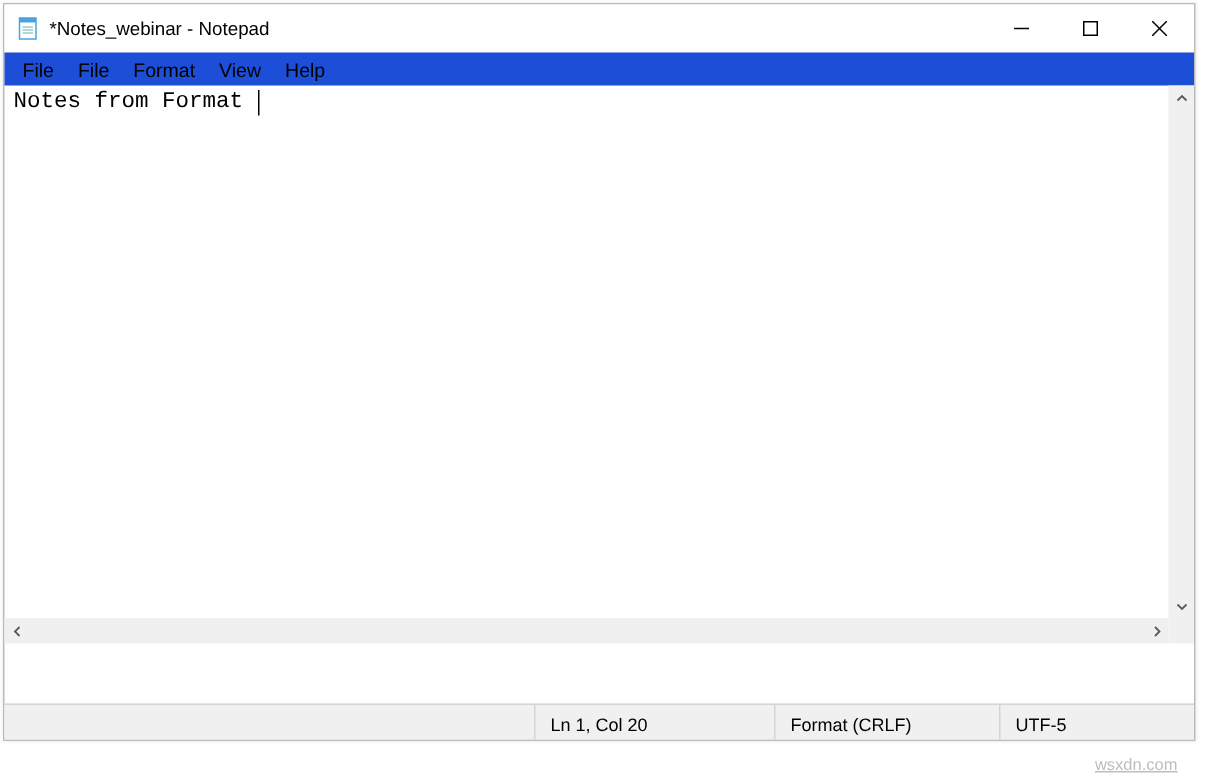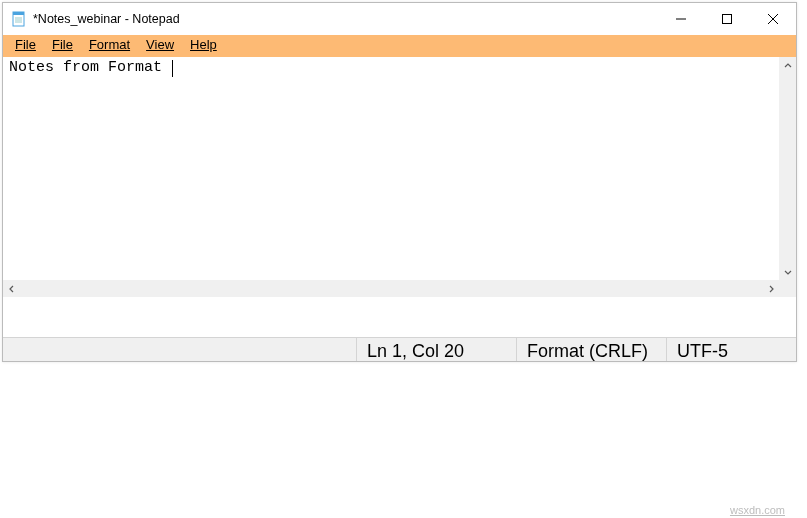--- a/index.html
+++ b/index.html
@@ -7,21 +7,21 @@
       font-family: "Segoe UI", Tahoma, sans-serif;
       font-size: 12px;
       background: #fff;
       width: 807px;
       height: 518px;
       overflow: hidden;
       position: relative;
     }
     .window {
       width: 795px;
-      height: 360px;
+      height: 492px;
       border: 1px solid #bbb;
       background: #fff;
       display: flex;
       flex-direction: column;
       position: relative;
       margin: 2px;
       box-shadow: 0 0 3px rgba(0,0,0,0.1);
     }
     
     .titlebar {
@@ -56,24 +56,24 @@
       display: flex;
       align-items: center;
       justify-content: center;
       color: #000;
     }
     .win-btn svg { width: 10px; height: 10px; }
     
     .menubar {
       height: 22px;
       display: flex;
+      align-items: center;
       padding-left: 4px;
       font-size: 13px;
-      background: #fdba74;
-      text-decoration: underline;
+      background: #1d4ed8;
     }
     .menu-item {
       padding: 2px 8px;
       color: #000;
     }
     
     .editor-wrap {
       flex: 1;
       display: flex;
       position: relative;
@@ -140,21 +140,21 @@
     }
     .hscroll-row {
       display: flex;
     }
     
     .statusbar {
       height: 24px;
       background: #f0f0f0;
       border-top: 1px solid #d4d4d4;
       display: flex;
-      font-size: 18px;
+      font-size: 12px;
       color: #000;
       margin-top: 40px;
     }
     .status-cell {
       border-left: 1px solid #d4d4d4;
       padding: 3px 10px 0 10px;
       display: flex;
       align-items: center;
     }
     .status-spacer { flex: 1; border-left: none; }

